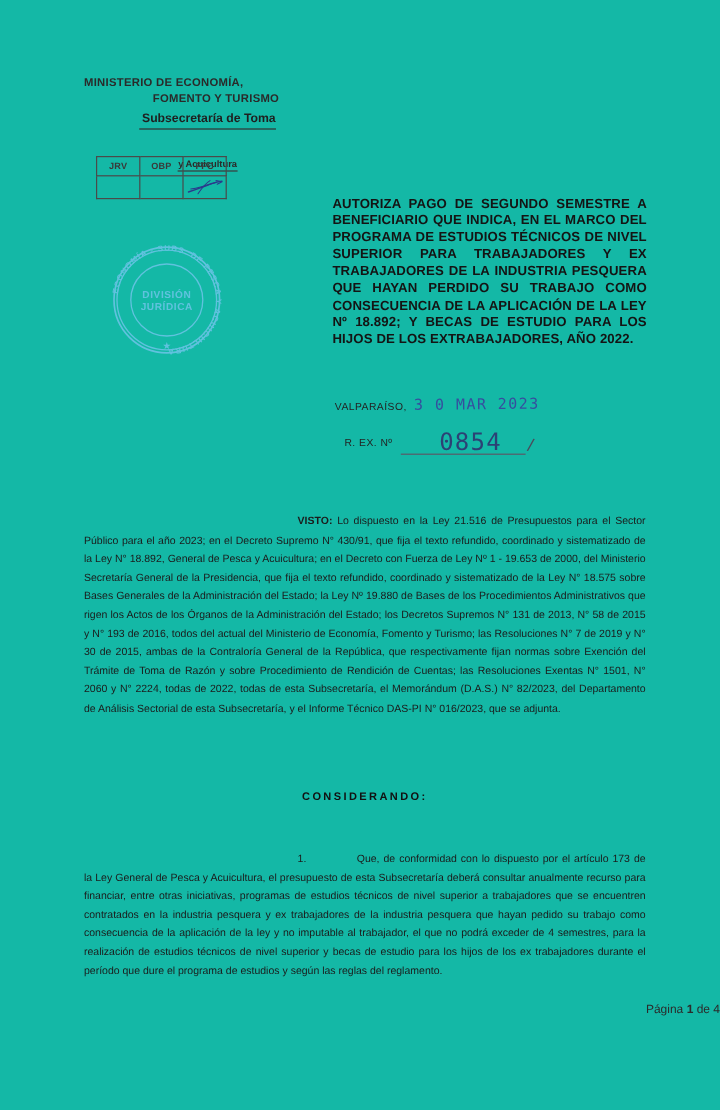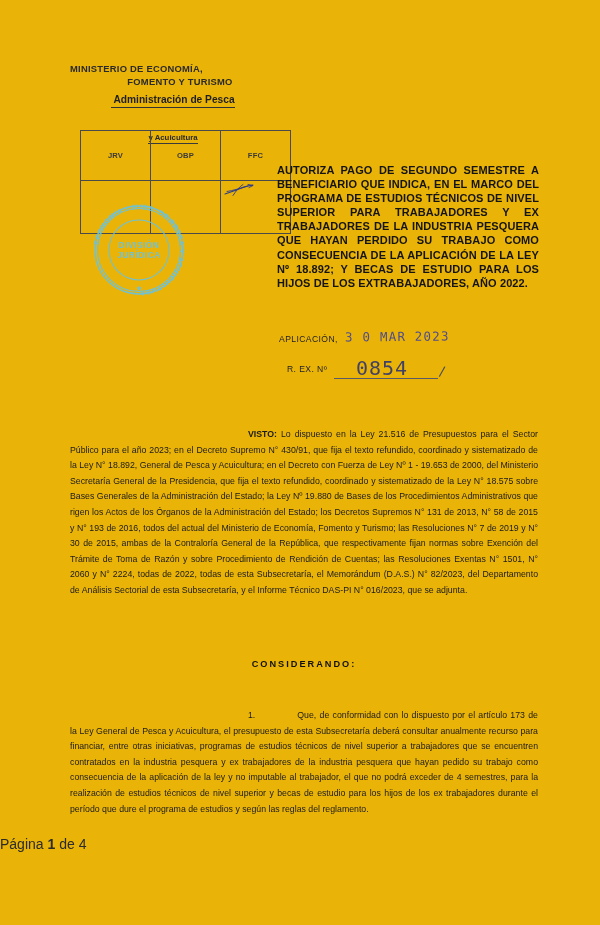--- a/index.html
+++ b/index.html
@@ -9,21 +9,21 @@
     background: #ffffff;
   }
   body {
     font-family: "Liberation Sans", sans-serif;
     color: #1c1c1c;
   }
   .page {
     position: relative;
     width: 600px;
     height: 925px;
-    background: #eab308;
+    background: #14b8a6;
     overflow: hidden;
   }
 
   
   .letterhead {
     position: absolute;
     left: 68px;
     top: 62px;
     width: 210px;
     text-align: center;
@@ -75,21 +75,21 @@
   }
   .initials-table td, .initials-table th {
     border: 1px solid #4a4a4a;
     width: 35px;
     height: 15px;
     text-align: center;
     vertical-align: middle;
     font-size: 7.6px;
     font-weight: bold;
     color: #3a3a3a;
-    padding: 17px;
+    padding: 0;
     letter-spacing: 0.2px;
   }
   .initials-table td.sig-cell {
     position: relative;
     height: 18px;
   }
   .sig-mark {
     position: absolute;
     left: 3px;
     top: 2px;
@@ -153,21 +153,21 @@
   .rex-rule {
     position: absolute;
     left: 334px;
     top: 378px;
     width: 104px;
     height: 1px;
     background: #5a5a66;
   }
   .rex-number {
     position: absolute;
-    left: 356px;
+    left: 366px;
     top: 356px;
     font-family: "DejaVu Sans Mono", monospace;
     font-size: 20px;
     letter-spacing: 1px;
     color: #2f3570;
     opacity: 0.9;
   }
   .rex-slash {
     position: absolute;
     left: 440px;
@@ -206,36 +206,36 @@
   }
   #considerando-1 { top: 690px; }
   .num-label { font-weight: normal; }
   .num-gap { display: inline-block; width: 42px; }
 
   .footer {
     position: absolute;
     left: 0;
     top: 836px;
     width: 600px;
-    text-align: left;
-    font-size: 14px;
+    text-align: right;
+    font-size: 10px;
     color: #2b2b2b;
   }
   .footer b { font-weight: bold; }
 </style>
 </head>
 <body>
 
 <div class="page">
 
   <div class="letterhead">
     <div class="lh-line1">MINISTERIO DE ECONOMÍA,</div>
     <div class="lh-line2">FOMENTO Y TURISMO</div>
     <div class="lh-line3-wrap">
-      <span class="lh-line3">Administración de Pesca</span>
+      <span class="lh-line3">Subsecretaría de Toma</span>
     </div>
     <div class="lh-line4-wrap">
       <span class="lh-line4">y Acuicultura</span>
     </div>
   </div>
 
   <table class="initials-table">
     <tbody>
         <tr>
       <td>JRV</td>
@@ -268,21 +268,21 @@
     <text font-family="'Liberation Sans', sans-serif" font-size="6.6" font-weight="bold" fill="#67c3e3" letter-spacing="0.9">
       <textPath href="#outerArcText" startOffset="26%" text-anchor="middle">MINISTERIO DE ECONOMÍA - SUBS. DE PESCA Y ACUICULTURA</textPath>
     </text>
     <text x="51" y="49" text-anchor="middle" font-family="'Liberation Sans', sans-serif" font-size="8.4" font-weight="bold" fill="#67c3e3" letter-spacing="0.5">DIVISIÓN</text>
     <text x="51" y="59" text-anchor="middle" font-family="'Liberation Sans', sans-serif" font-size="8.4" font-weight="bold" fill="#67c3e3" letter-spacing="0.5">JURÍDICA</text>
     <text x="51" y="92" text-anchor="middle" font-family="'Liberation Sans', sans-serif" font-size="8" fill="#67c3e3">★</text>
   </svg>
 
   <div class="title-block">AUTORIZA PAGO DE SEGUNDO SEMESTRE A BENEFICIARIO QUE INDICA, EN EL MARCO DEL PROGRAMA DE ESTUDIOS TÉCNICOS DE NIVEL SUPERIOR PARA TRABAJADORES Y EX TRABAJADORES DE LA INDUSTRIA PESQUERA QUE HAYAN PERDIDO SU TRABAJO COMO CONSECUENCIA DE LA APLICACIÓN DE LA LEY Nº 18.892; Y BECAS DE ESTUDIO PARA LOS HIJOS DE LOS EXTRABAJADORES, AÑO 2022.</div>
 
-  <div class="place-line">APLICACIÓN,</div>
+  <div class="place-line">VALPARAÍSO,</div>
   <div class="date-stamp">3 0 MAR 2023</div>
   <div class="rex-line">R. EX. Nº</div>
   <div class="rex-number">0854</div>
   <div class="rex-rule"></div>
   <div class="rex-slash">/</div>
 
   <div class="body-block" id="visto-block">
     <span class="lead-indent"></span><b>VISTO:</b><span> Lo dispuesto en la Ley 21.516 de Presupuestos para el Sector Público para el año 2023; en el Decreto Supremo N° 430/91, que fija el texto refundido, coordinado y sistematizado de la Ley N° 18.892, General de Pesca y Acuicultura; en el Decreto con Fuerza de Ley Nº 1 - 19.653 de 2000, del Ministerio Secretaría General de la Presidencia, que fija el texto refundido, coordinado y sistematizado de la Ley N° 18.575 sobre Bases Generales de la Administración del Estado; la Ley Nº 19.880 de Bases de los Procedimientos Administrativos que rigen los Actos de los Órganos de la Administración del Estado; los Decretos Supremos N° 131 de 2013, N° 58 de 2015 y N° 193 de 2016, todos del actual del Ministerio de Economía, Fomento y Turismo; las Resoluciones N° 7 de 2019 y N° 30 de 2015, ambas de la Contraloría General de la República, que respectivamente fijan normas sobre Exención del Trámite de Toma de Razón y sobre Procedimiento de Rendición de Cuentas; las Resoluciones Exentas N° 1501, N° 2060 y N° 2224, todas de 2022, todas de esta Subsecretaría, el Memorándum (D.A.S.) N° 82/2023, del Departamento de Análisis Sectorial de esta Subsecretaría, y el Informe Técnico DAS-PI N° 016/2023, que se adjunta.</span>
   </div>
 

